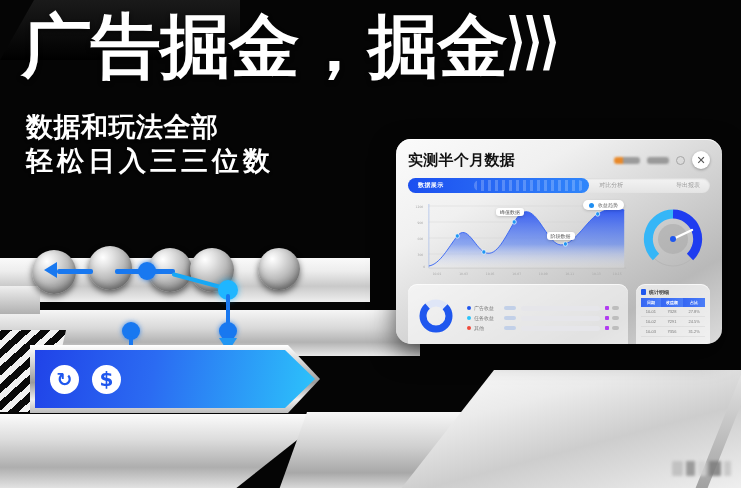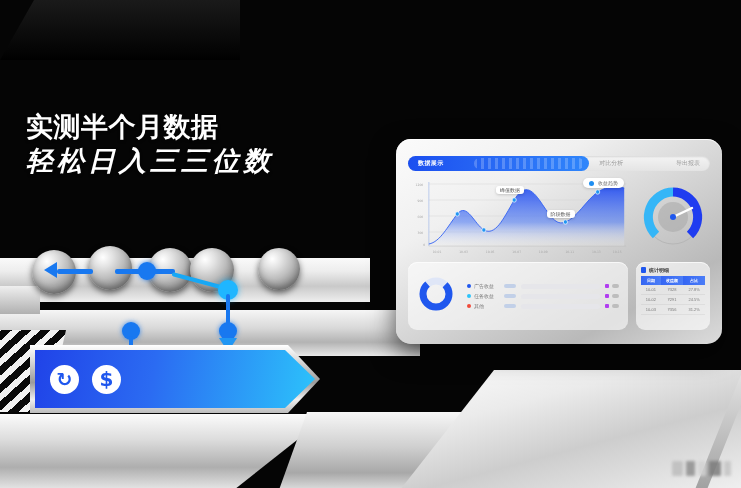--- a/index.html
+++ b/index.html
@@ -27,21 +27,21 @@
   }
 
   
   .subs { position:absolute; left:26px; top:110px; z-index:12; }
   .sub-line {
     font-size:27px; font-weight:800; color:#fff; line-height:1.26;
     letter-spacing:0.5px; font-family:"DejaVu Sans","Liberation Sans",sans-serif;
     text-shadow:0 1px 3px rgba(0,0,0,.7);
     white-space:nowrap;
   }
-  .sub-line.spaced { letter-spacing:4px;font-style:italic; }
+  .sub-line.spaced { letter-spacing:4px; }
 
   
   .band {
     position:absolute;
     background:linear-gradient(175deg,#fdfdfd 0%,#e8e8e8 18%,#bdbdbd 42%,#f3f3f3 60%,#9c9c9c 82%,#d6d6d6 100%);
   }
   .band-top {
     left:-60px; top:258px; width:430px; height:44px;
     clip-path:polygon(38px 0, 100% 0, 100% 100%, 0 100%);
     background:linear-gradient(180deg,#fafafa 0%,#ededed 30%,#c9c9c9 64%,#efefef 100%);
@@ -260,23 +260,31 @@
   <div class="band band-top"></div>
   <div class="band band-mid"></div>
   <div class="band-edge-left"></div>
   <div class="stripes"></div>
   <div class="band band-low-left"></div>
   <div class="band band-diag-a"></div>
   <div class="band band-diag-b"></div>
   <div class="band-diag-c"></div>
   <div class="band band-right-thin"></div>
 
+  <div class="headline">
+    <span class="headline-text">广告掘金，掘金</span>
+    <span class="chevrons">
+      <span class="chev"></span>
+      <span class="chev"></span>
+      <span class="chev"></span>
+    </span>
+  </div>
 
   <div class="subs">
-    <div class="sub-line">实测半个月数据</div>
+    <div class="sub-line">数据和玩法全部</div>
     <div class="sub-line spaced">轻松日入三三位数</div>
   </div>
 
   <div class="chain">
     <div class="sphere" style="left:32px; top:14px;  width:44px; height:44px;"></div>
     <div class="sphere" style="left:88px; top:10px;  width:44px; height:44px;"></div>
     <div class="sphere" style="left:148px;top:12px;  width:44px; height:44px;"></div>
     <div class="sphere" style="left:190px;top:12px;  width:44px; height:44px;"></div>
     <div class="sphere" style="left:258px;top:12px;  width:42px; height:42px;"></div>
 
@@ -301,20 +309,29 @@
     <div class="cta-frame">
       <div class="cta-inner">
         <span class="ico-circle">↻</span>
         <span class="ico-circle dollar">$</span>
       </div>
     </div>
   </div>
 
   <div class="dash">
 
+    <div class="dash-head">
+      <div class="dash-title">实测半个月数据</div>
+      <div class="head-right">
+        <span class="blur-chip chip-a"></span>
+        <span class="blur-chip chip-b"></span>
+        <span class="chip-c"></span>
+        <span class="close-btn">✕</span>
+      </div>
+    </div>
 
     <div class="seg-track">
       <div class="seg-active">
         <span class="seg-label">数据展示</span>
       </div>
       <div class="seg-rest">
         <span class="seg-ghost">对比分析</span>
         <span class="seg-ghost">导出报表</span>
       </div>
     </div>

